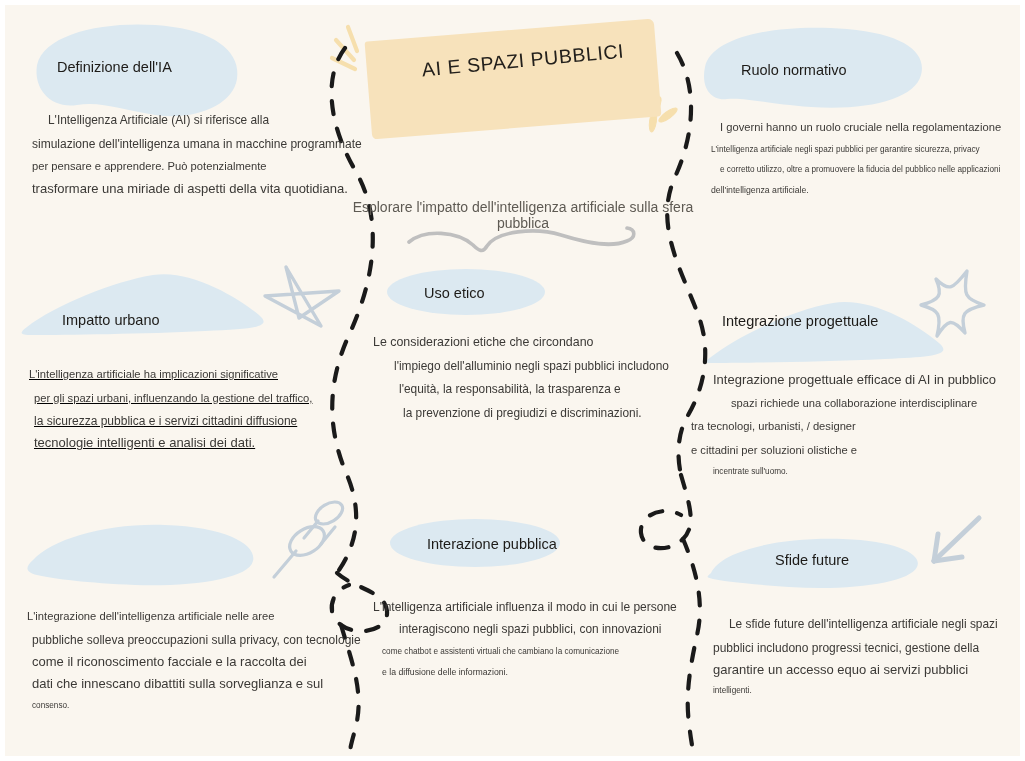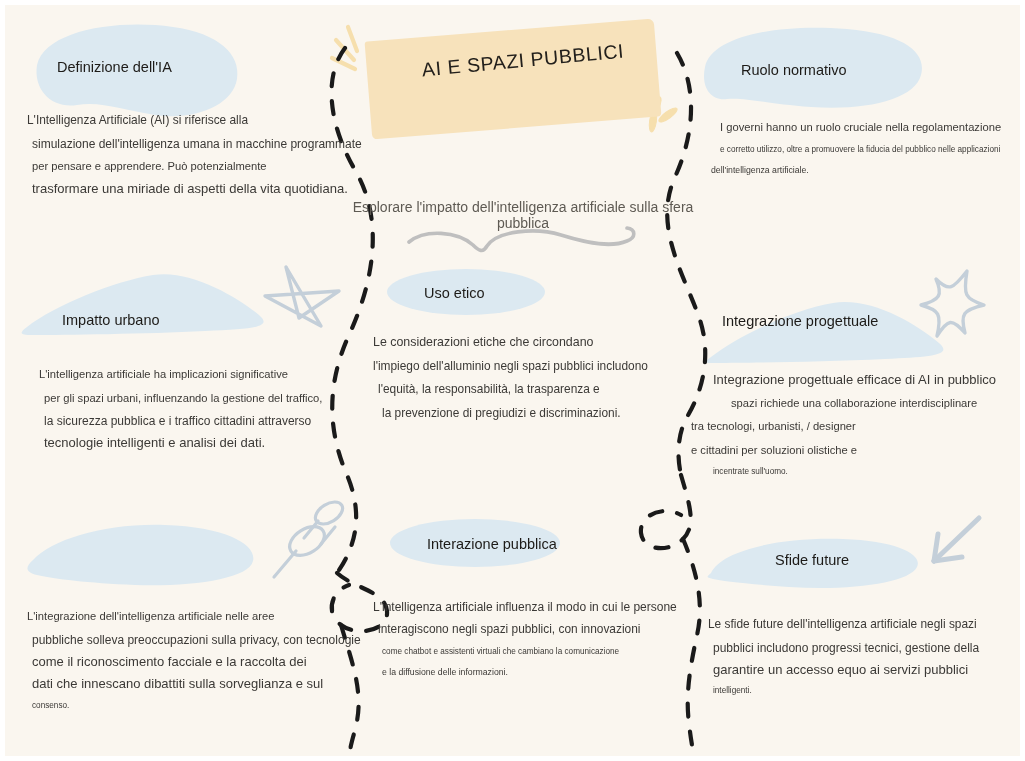--- a/index.html
+++ b/index.html
@@ -87,21 +87,21 @@
     font-size: 14.5px;
     white-space: nowrap;
   }
   .body-line {
     color: #3b3936;
     white-space: nowrap;
     margin: 0;
   }
   
   .s15  { font-size: 12.4px; line-height: 23.5px; }
-  .s14  { font-size: 11.9px; line-height: 23.5px; }
+  .s14  { font-size: 11.9px; line-height: 23.5px; margin-left: 21px; }
   .s13  { font-size: 11.2px; line-height: 23.5px; }
   .s12  { font-size: 13px; line-height: 22.5px; }
   .s11  { font-size:  12px; line-height: 22px; }
   .s10  { font-size:  8.7px; line-height: 21px; }
   .s9   { font-size:  8.2px; line-height: 20px; }
 
   .ind1 { padding-left: 5px; }
   .ind2 { padding-left: 9px; }
   .ind4 { padding-left: 22px; }
   .ind5 { padding-left: 40px; }
@@ -198,29 +198,30 @@
     <div class="section" style="left:22px; top:104px; width:300px;">
       <div class="body-line s14">L'Intelligenza Artificiale (AI) si riferisce alla</div>
       <div class="body-line s11 ind1">simulazione dell'intelligenza umana in macchine programmate</div>
       <div class="body-line s13 ind1">per pensare e apprendere. Può potenzialmente</div>
       <div class="body-line s12 ind1">trasformare una miriade di aspetti della vita quotidiana.</div>
     </div>
 
     <div class="sec-title" style="left:736px; top:57px;">Ruolo normativo</div>
     <div class="section" style="left:706px; top:111px; width:300px;">
       <div class="body-line s13 ind2">I governi hanno un ruolo cruciale nella regolamentazione</div>
+      <div class="body-line s9">L'intelligenza artificiale negli spazi pubblici per garantire sicurezza, privacy</div>
       <div class="body-line s9 ind2">e corretto utilizzo, oltre a promuovere la fiducia del pubblico nelle applicazioni</div>
       <div class="body-line s10">dell'intelligenza artificiale.</div>
     </div>
 
     <div class="sec-title" style="left:57px; top:307px;">Impatto urbano</div>
-    <div class="section" style="left:34px; top:358px; width:310px;">
+    <div class="section" style="left:24px; top:358px; width:310px;text-decoration:underline;">
       <div class="body-line s13">L'intelligenza artificiale ha implicazioni significative</div>
       <div class="body-line s13 ind1">per gli spazi urbani, influenzando la gestione del traffico,</div>
-      <div class="body-line s11 ind1">la sicurezza pubblica e i traffico cittadini attraverso</div>
+      <div class="body-line s11 ind1">la sicurezza pubblica e i servizi cittadini diffusione</div>
       <div class="body-line s12 ind1">tecnologie intelligenti e analisi dei dati.</div>
     </div>
 
     <div class="sec-title" style="left:419px; top:280px;">Uso etico</div>
     <div class="section" style="left:368px; top:326px; width:300px;">
       <div class="body-line s15">Le considerazioni etiche che circondano</div>
       <div class="body-line s14">l'impiego dell'alluminio negli spazi pubblici includono</div>
       <div class="body-line s14 ind1">l'equità, la responsabilità, la trasparenza e</div>
       <div class="body-line s14 ind2">la prevenzione di pregiudizi e discriminazioni.</div>
     </div>

